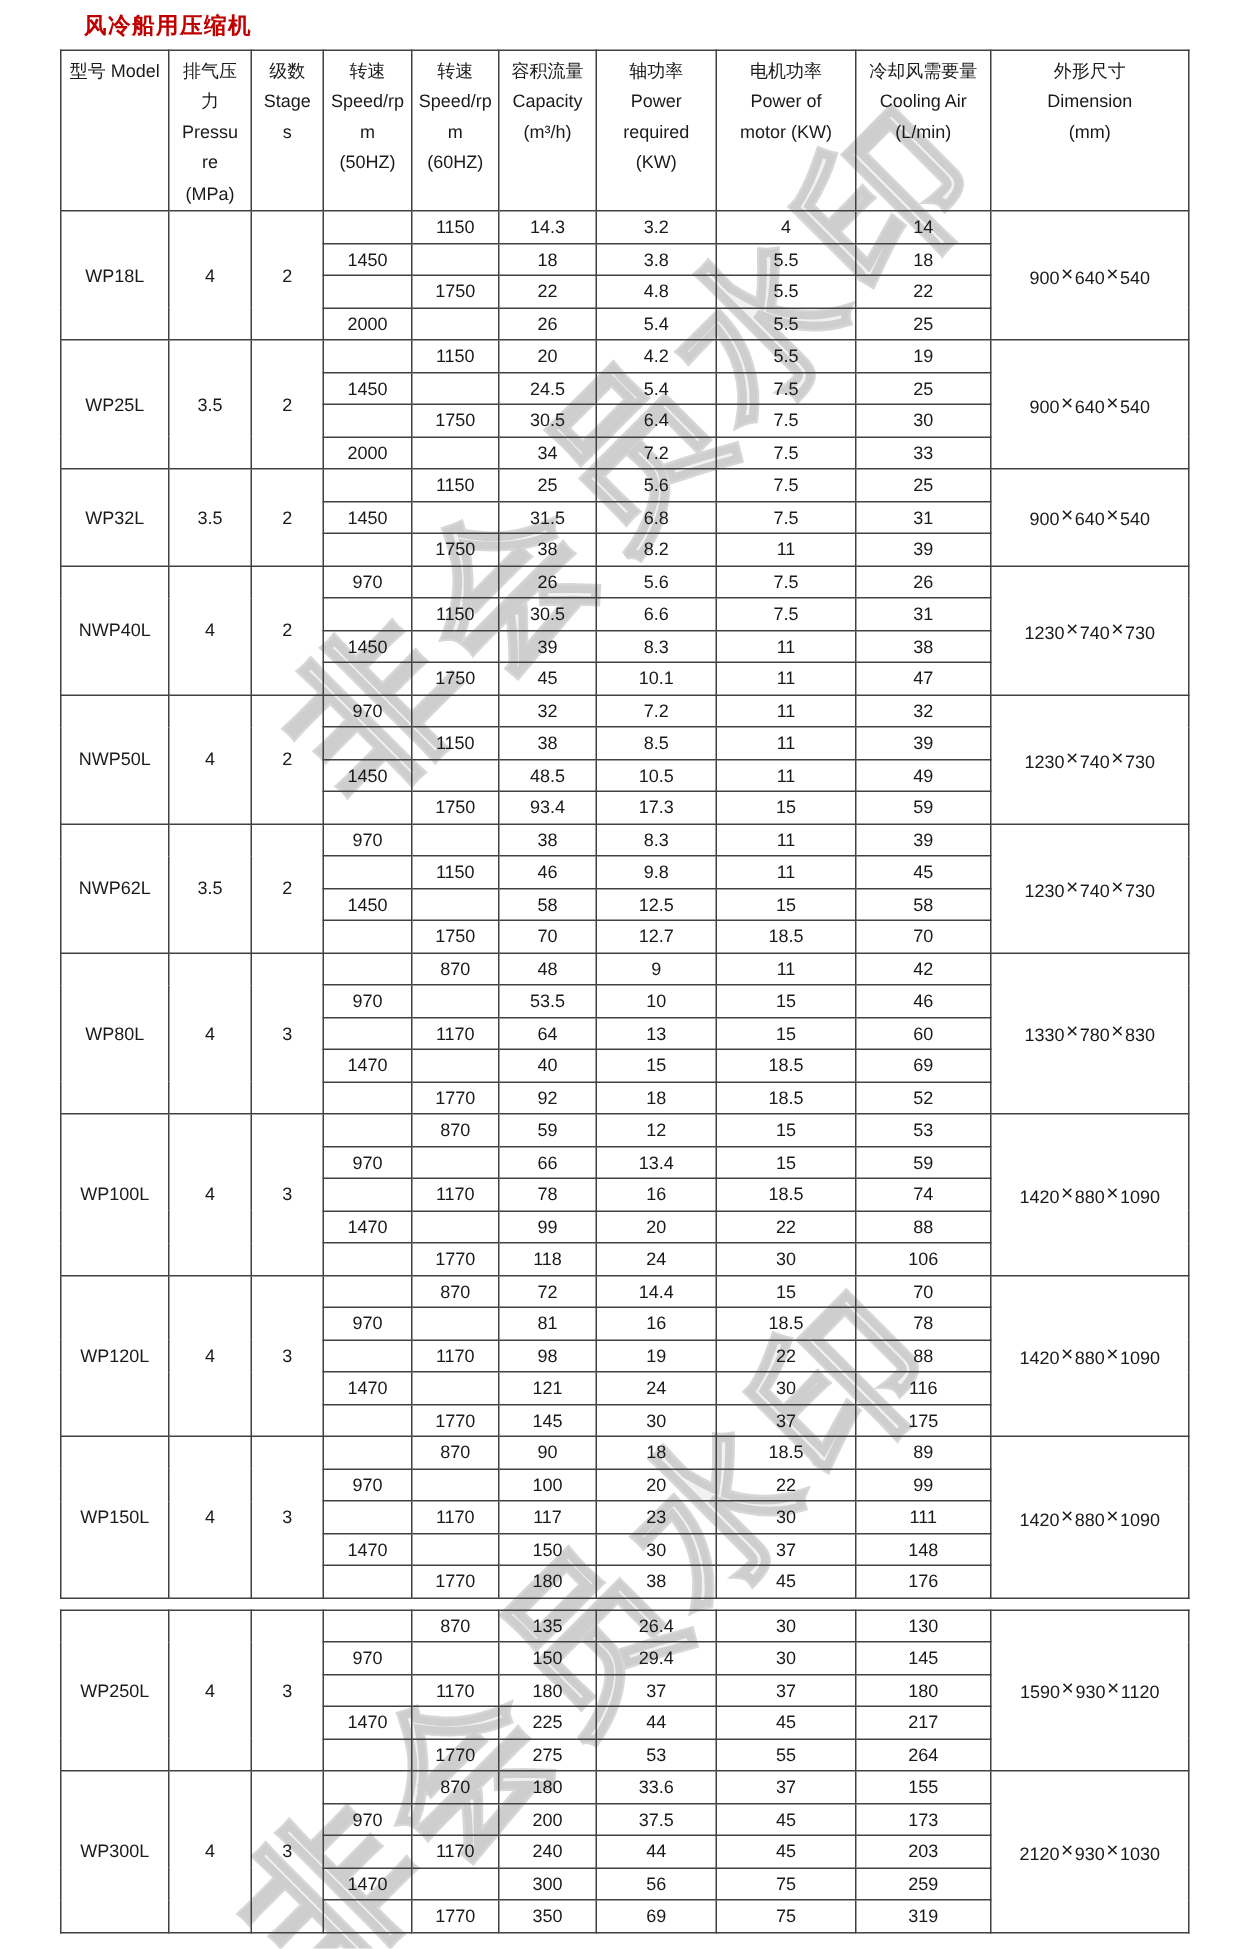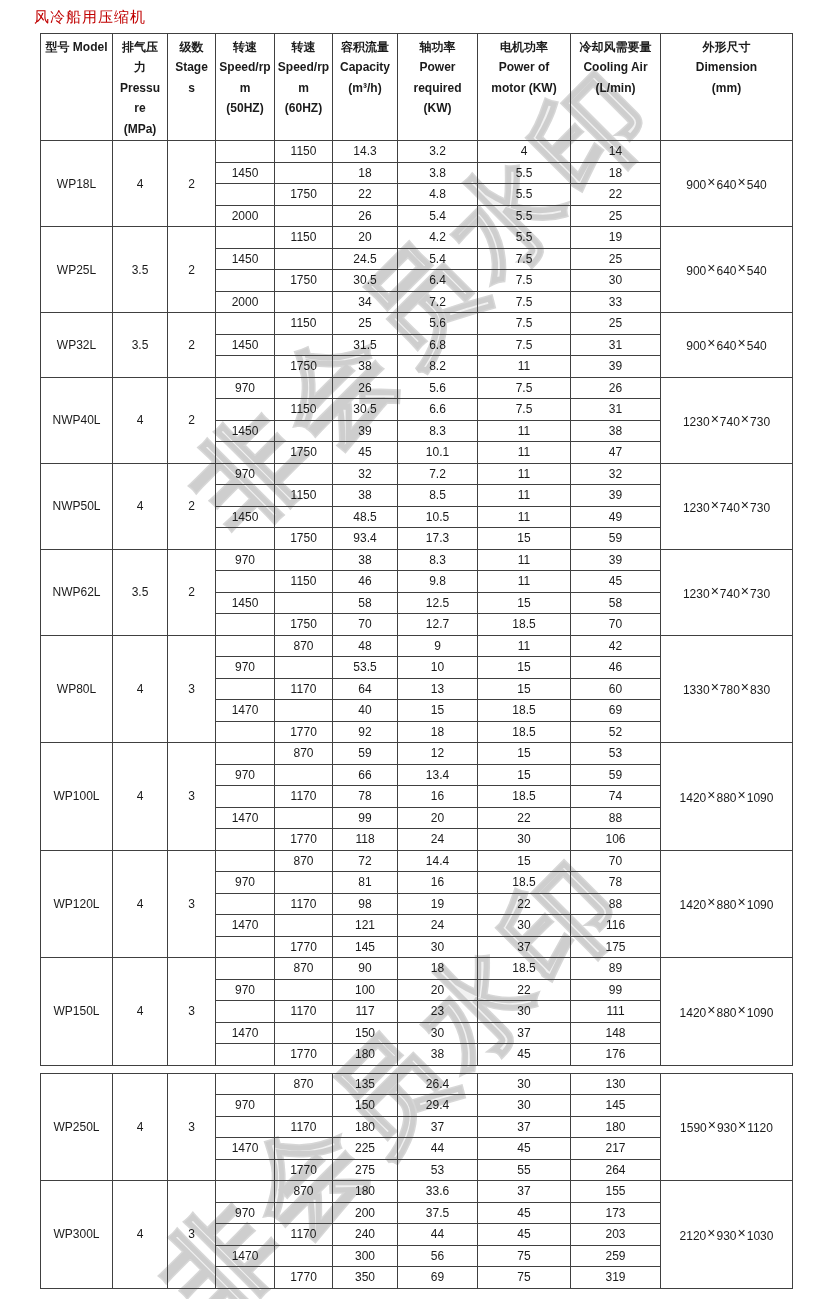--- a/index.html
+++ b/index.html
@@ -2,34 +2,34 @@
 <html><head>
 <meta charset="utf-8">
 <style>
   html,body{margin:0;padding:0;}
   body{
     width:830px;height:1299px;position:relative;background:#ffffff;
     font-family:"Liberation Sans","DejaVu Sans",sans-serif;
     overflow:hidden;
   }
   .page-title{
-    position:absolute;left:34px;top:8px;
-    font-size:15px;font-weight:normal;color:#c00000;letter-spacing:1px;
+    position:absolute;left:56px;top:8px;
+    font-size:15px;font-weight:bold;color:#c00000;letter-spacing:1px;
   }
   .tables-wrap{position:absolute;left:40px;top:33px;z-index:1;}
   table{
     border-collapse:collapse;table-layout:fixed;width:752px;
     background:transparent;position:relative;z-index:1;
   }
   th,td{
     border:1px solid #404040;text-align:center;vertical-align:middle;
     font-size:12px;color:#1a1a1a;padding:0;overflow:hidden;
   }
   thead th{
-    vertical-align:top;white-space:pre-line;font-weight:bold;
+    vertical-align:top;white-space:pre-line;font-weight:normal;
     height:103px;padding-top:3px;line-height:1.7;font-size:12px;
   }
   tbody tr{height:21.5px;}
   .t2{margin-top:7px;}
   .mul{font-size:14px;vertical-align:1px;padding:0 1px;display:inline-block;transform:translateY(-1px);}
   .wm{
     position:absolute;white-space:nowrap;z-index:0;pointer-events:none;
     font-size:110px;font-weight:bold;letter-spacing:10px;
     color:rgba(120,120,120,0.10);
     -webkit-text-stroke:3px rgba(150,150,150,0.38);

